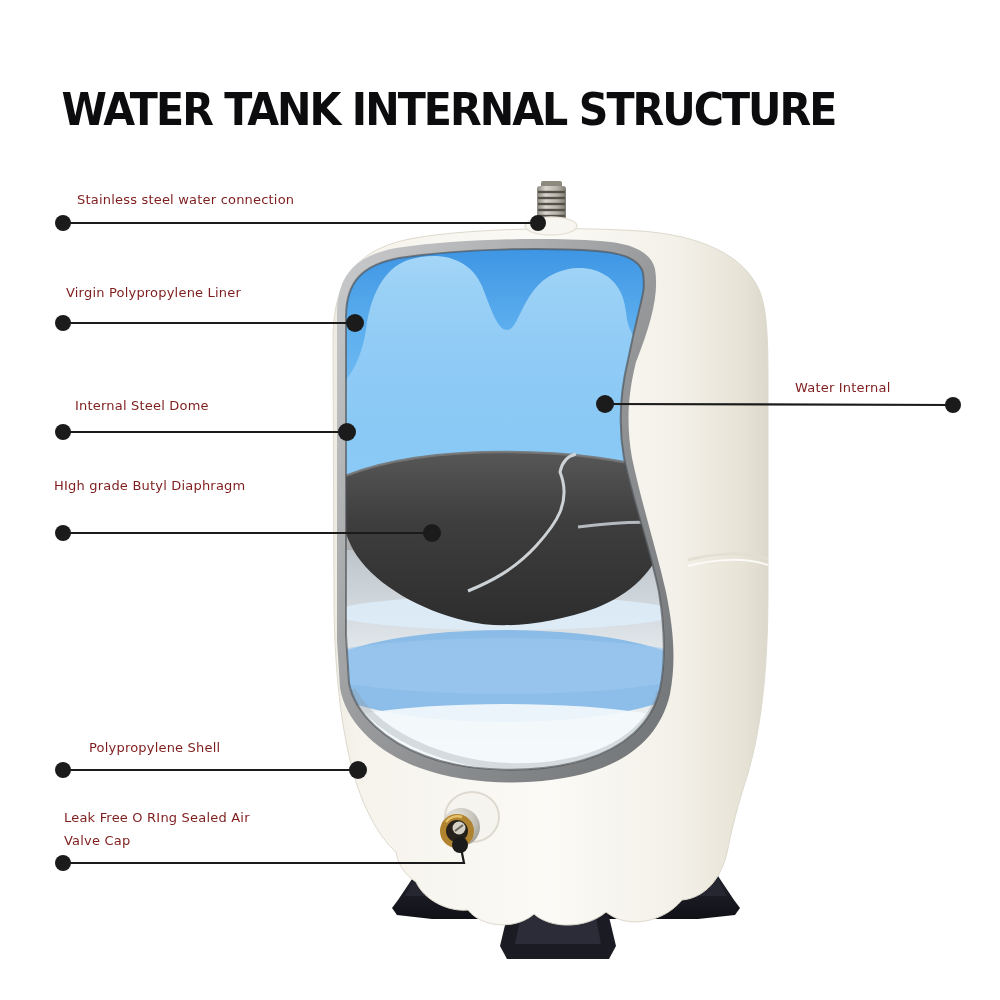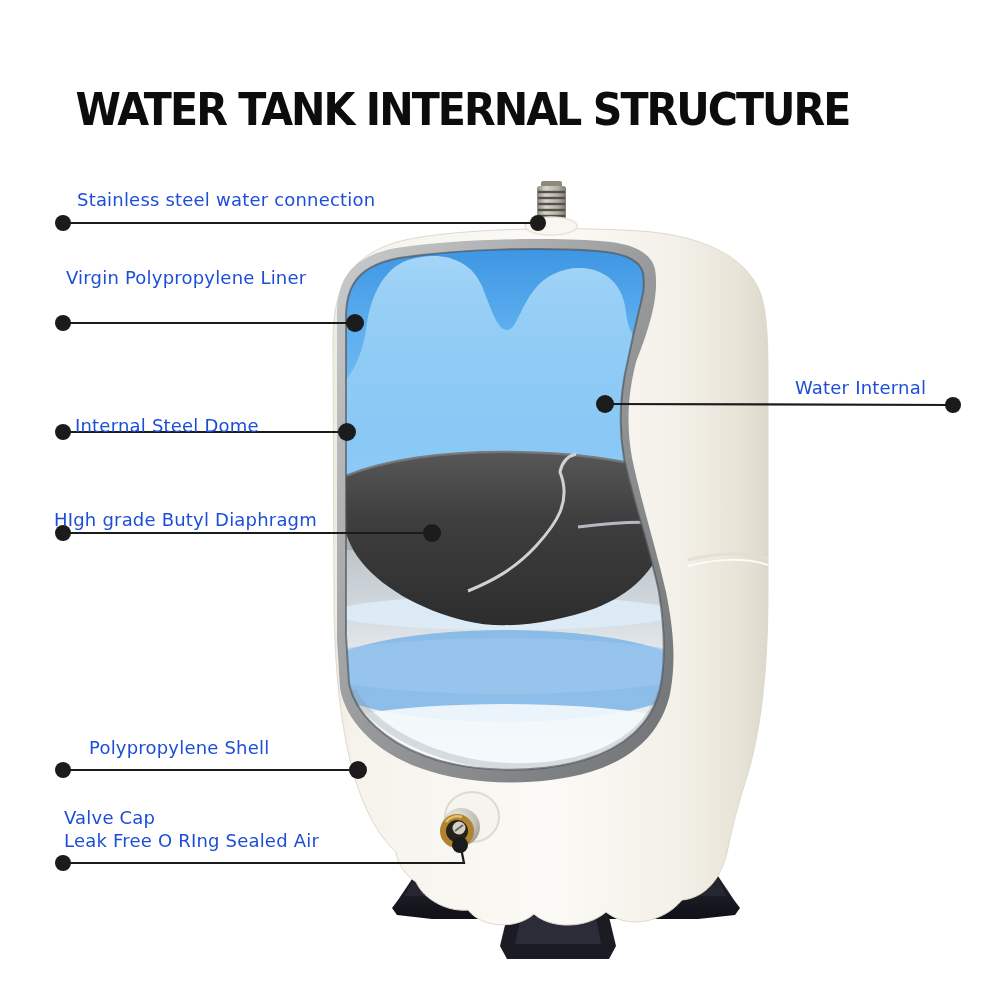--- a/index.html
+++ b/index.html
@@ -1,27 +1,27 @@
 <!DOCTYPE html>
 <html style="--title-text: #0c0c0e; --label-text: #101012; --callout-line: #1b1b1b; --water-blue-dark: #3a92e2; --water-blue-mid: #5dafee; --water-blue-light: #8fcdf7; --liner-highlight-blue: #a9d9f8; --diaphragm-dark-gray: #3c3c3c; --diaphragm-cut-edge: #cdd2d6; --steel-dome-rim-gray: #9a9d9f; --air-chamber-gray: #d3d8dd; --air-band-blue: #8fc0ea; --shell-cream: #f7f4ee; --shell-shadow: #ddd9cc; --base-black: #15151d; --valve-brass: #b08330; --fitting-steel: #c4c0b6;"><head>
 <meta charset="utf-8">
 <style>
   html,body{margin:0;padding:0;}
   body{
     width:1000px;height:1000px;position:relative;background:#ffffff;
     font-family:"DejaVu Sans","Liberation Sans",sans-serif;overflow:hidden;
   }
-  .stage{position:absolute;inset:0;width:897px;height:1000px;padding-left:28px;}
+  .stage{position:absolute;inset:0;width:897px;height:1000px;}
   .title{
     position:absolute;top:56px;left:0;right:0;text-align:center;
     font-weight:bold;font-size:42px;letter-spacing:-2px;color:#0c0c0e;
     transform:scale(.98,1.06);transform-origin:center top;white-space:nowrap;
   }
   .callout-label{
-    position:absolute;font-size:18px;line-height:23px;color:#1d4ed8;
+    position:absolute;font-size:13px;line-height:23px;color:#7f1d1d;
     letter-spacing:.2px;white-space:nowrap;
   }
   .callout-label.wrap2{white-space:normal;width:350px;}
   svg{position:absolute;inset:0;display:block;}
 </style>
 </head>
 <body>
 
 <div class="stage">
 
@@ -232,38 +232,38 @@
       <circle cx="460" cy="845" r="8" stroke="none"></circle>
     </g>
   </svg>
 
   <h1 class="title">WATER TANK INTERNAL STRUCTURE</h1>
 
   <div class="callout-label" style="left:77px;top:188px">
     <span>Stainless steel water connection</span>
   </div>
 
-  <div class="callout-label" style="left:66px;top:266px">
+  <div class="callout-label" style="left:66px;top:281px">
     <span>Virgin Polypropylene Liner</span>
   </div>
 
-  <div class="callout-label" style="left:75px;top:414px">
+  <div class="callout-label" style="left:75px;top:394px">
     <span>Internal Steel Dome</span>
   </div>
 
-  <div class="callout-label" style="left:54px;top:508px">
+  <div class="callout-label" style="left:54px;top:474px">
     <span>HIgh grade Butyl Diaphragm</span>
   </div>
 
   <div class="callout-label" style="left:795px;top:376px">
     <span>Water Internal</span>
   </div>
 
   <div class="callout-label" style="left:89px;top:736px">
     <span>Polypropylene Shell</span>
   </div>
 
   <div class="callout-label wrap2" style="left:64px;top:806px">
+    <span style="display:block">Leak Free O RIng Sealed Air</span>
     <span style="display:block">Valve Cap</span>
-    <span style="display:block">Leak Free O RIng Sealed Air</span>
   </div>
 
 </div>
 
 </body></html>

